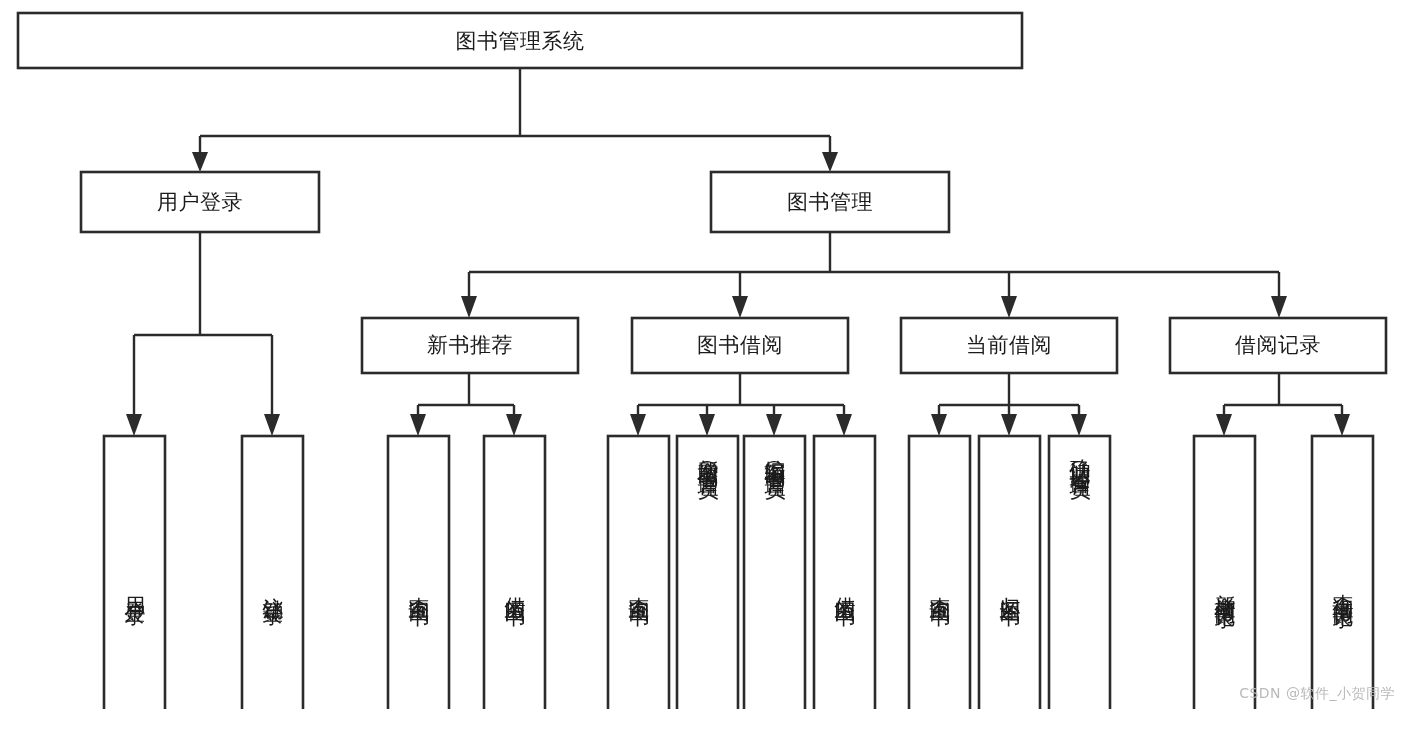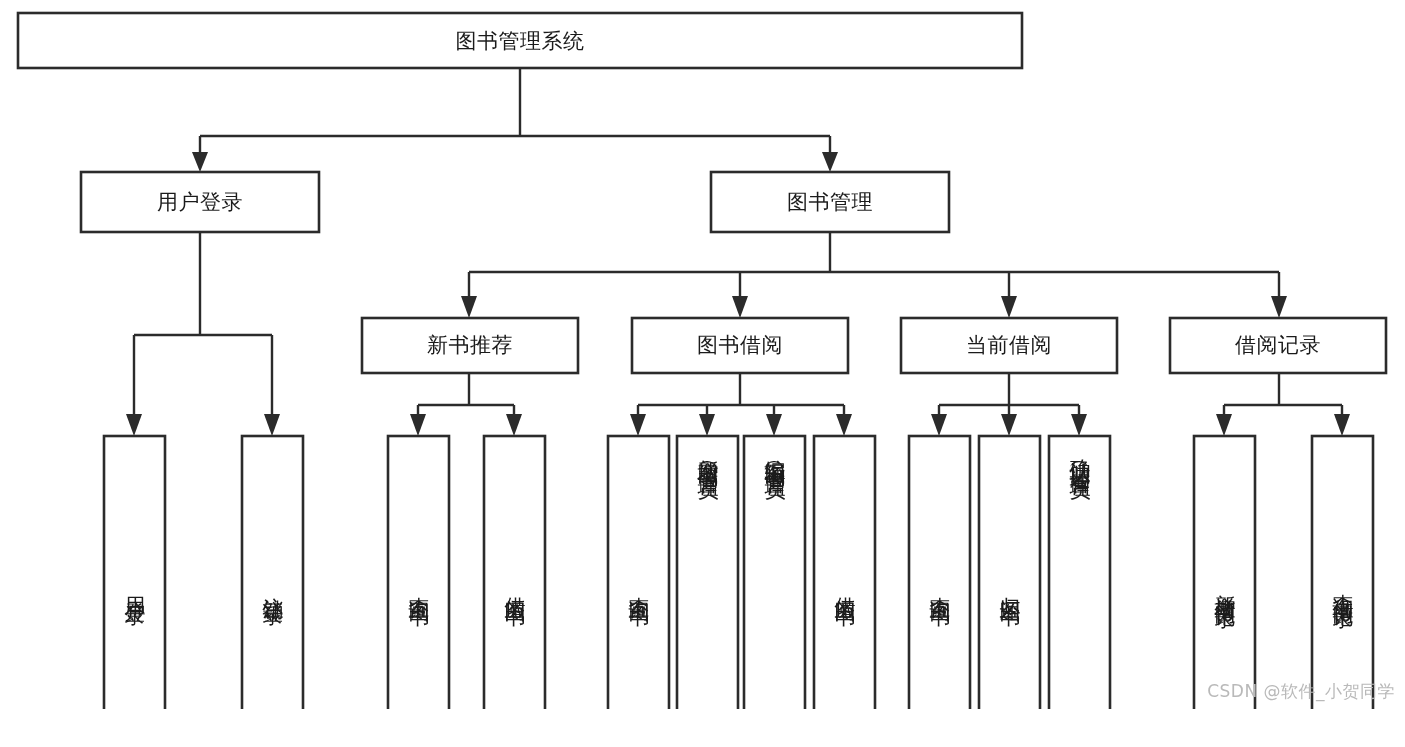--- a/index.html
+++ b/index.html
@@ -63,21 +63,21 @@
     display: flex;
     align-items: center;
     justify-content: center;
     pointer-events: none;
   }
   #watermark {
     position: absolute;
     right: 10px;
     bottom: 6px;
     font-family: "DejaVu Sans", "Liberation Sans", sans-serif;
-    font-size: 17px;
+    font-size: 14px;
     color: #b9b9b9;
     letter-spacing: 0.5px;
     white-space: nowrap;
   }
 </style>
 </head>
 <body>
 
 <div id="diagram-root">
 

